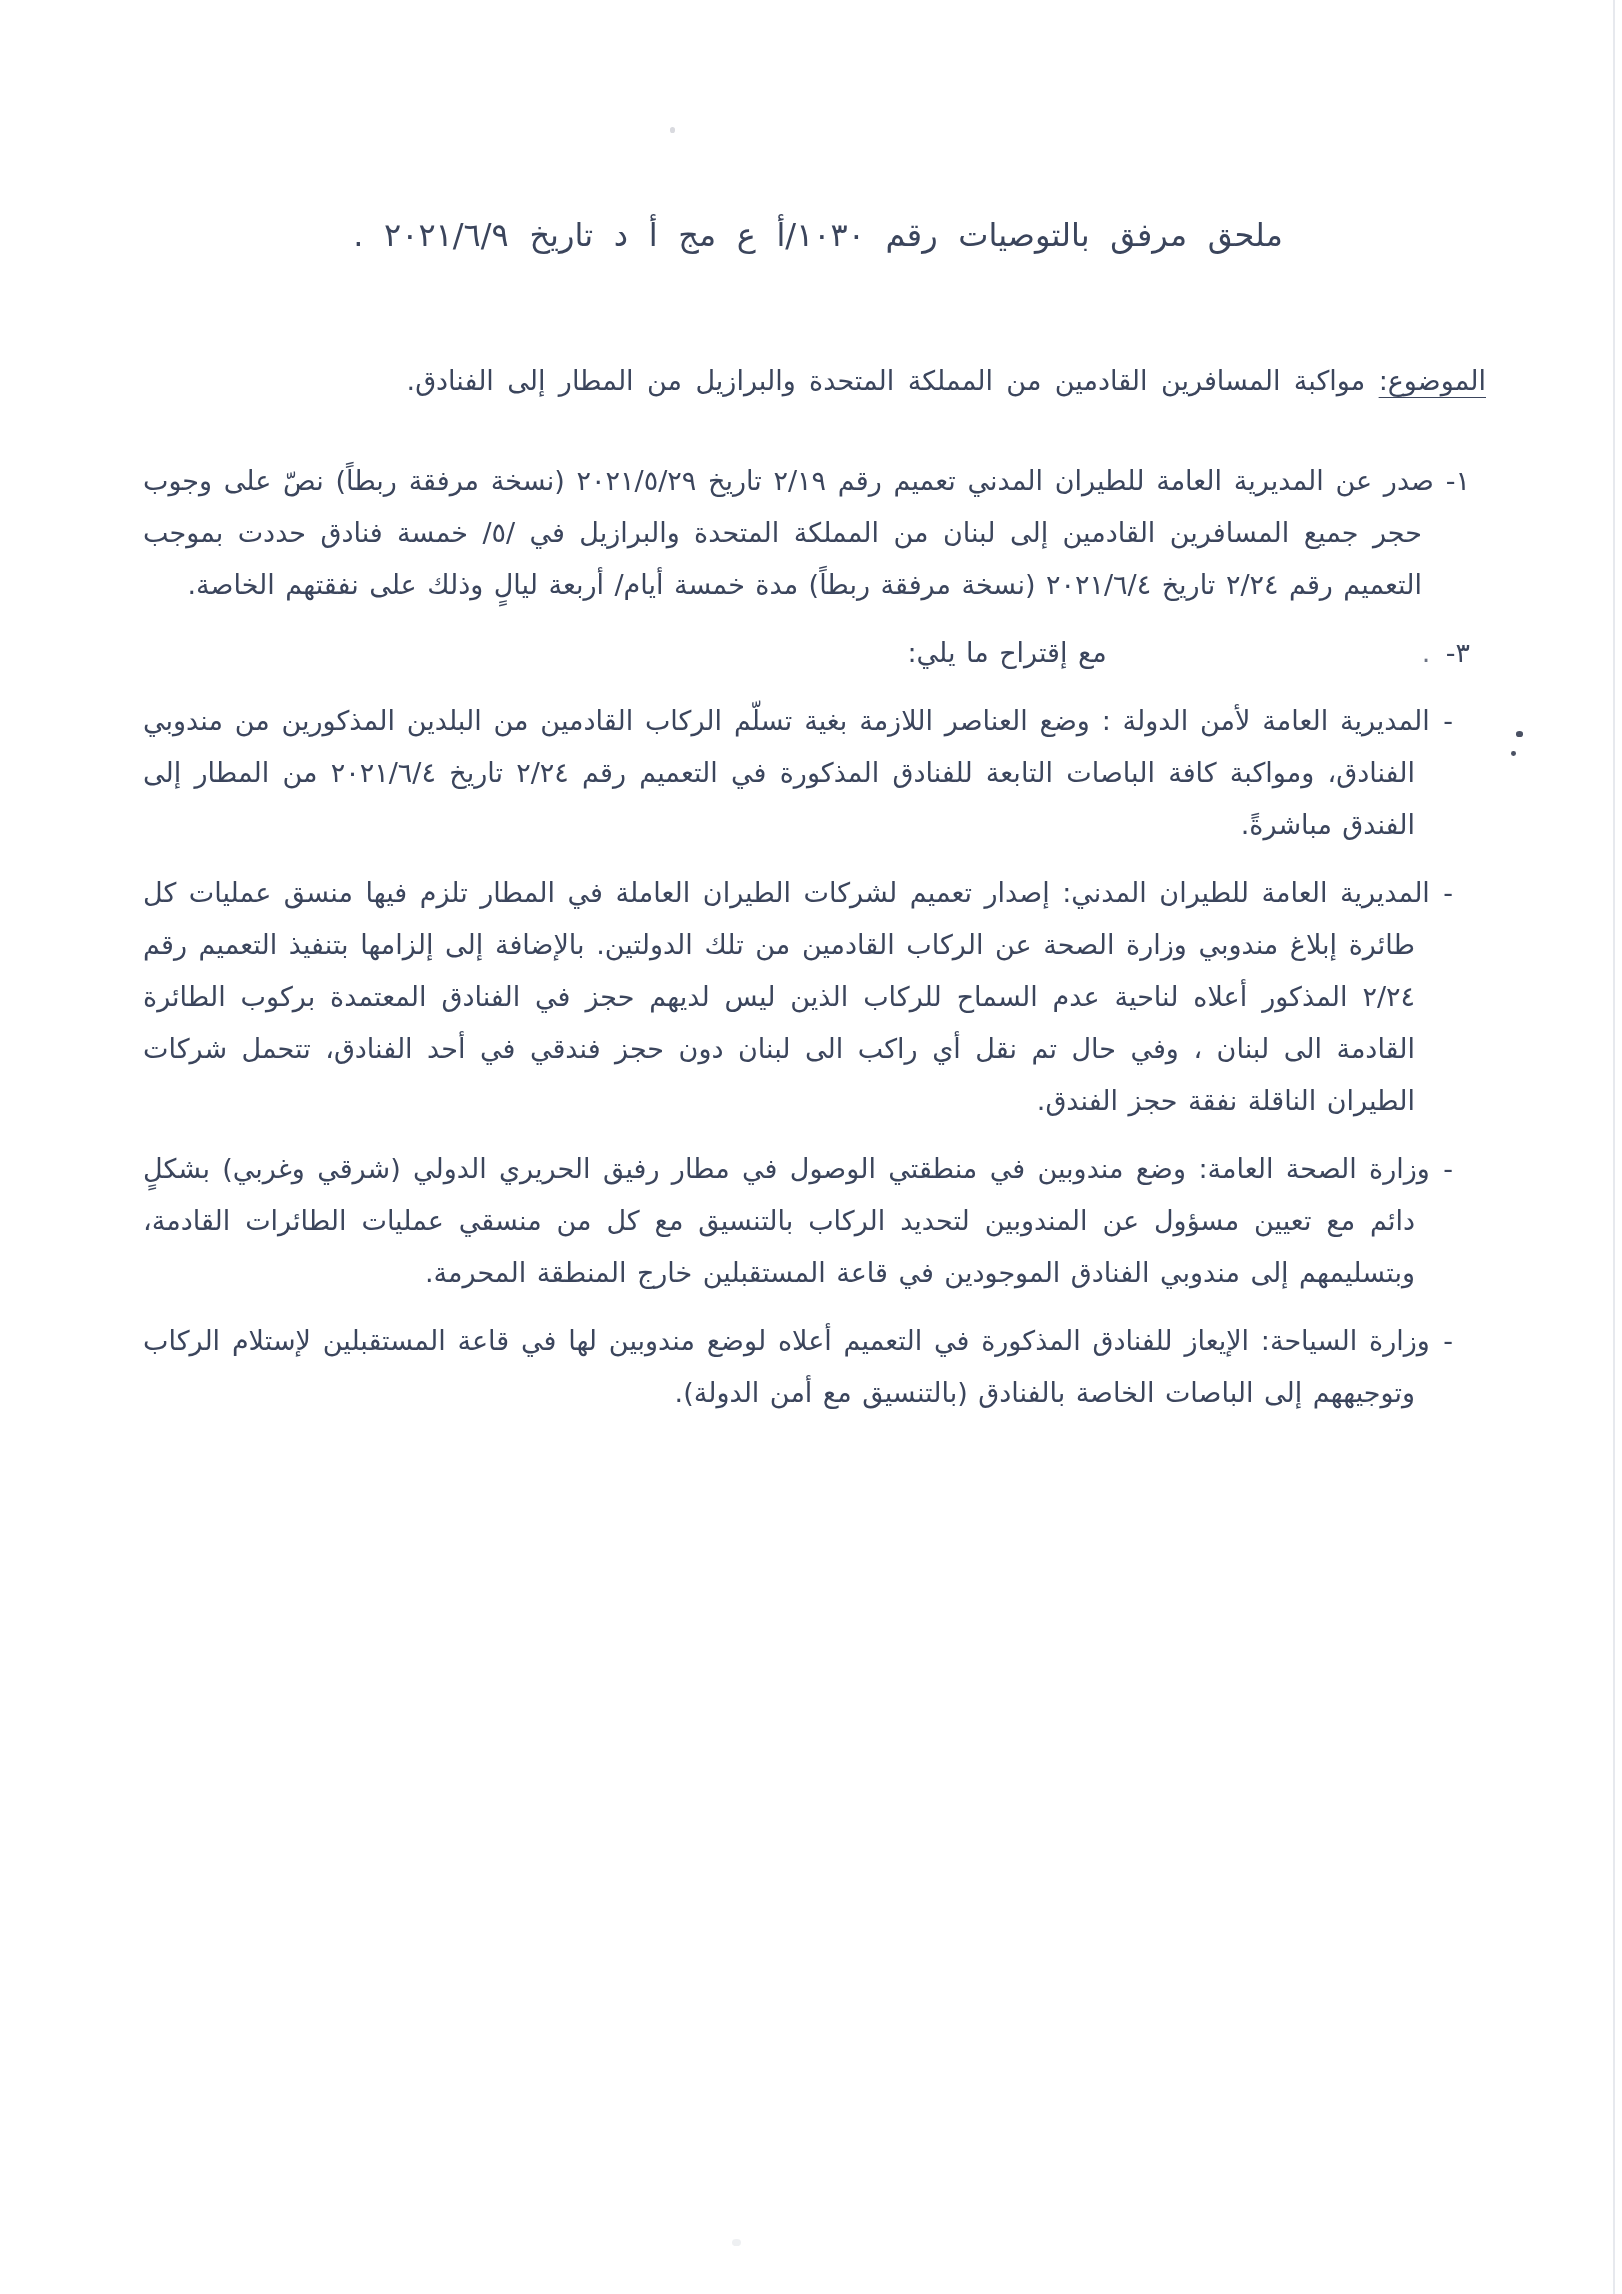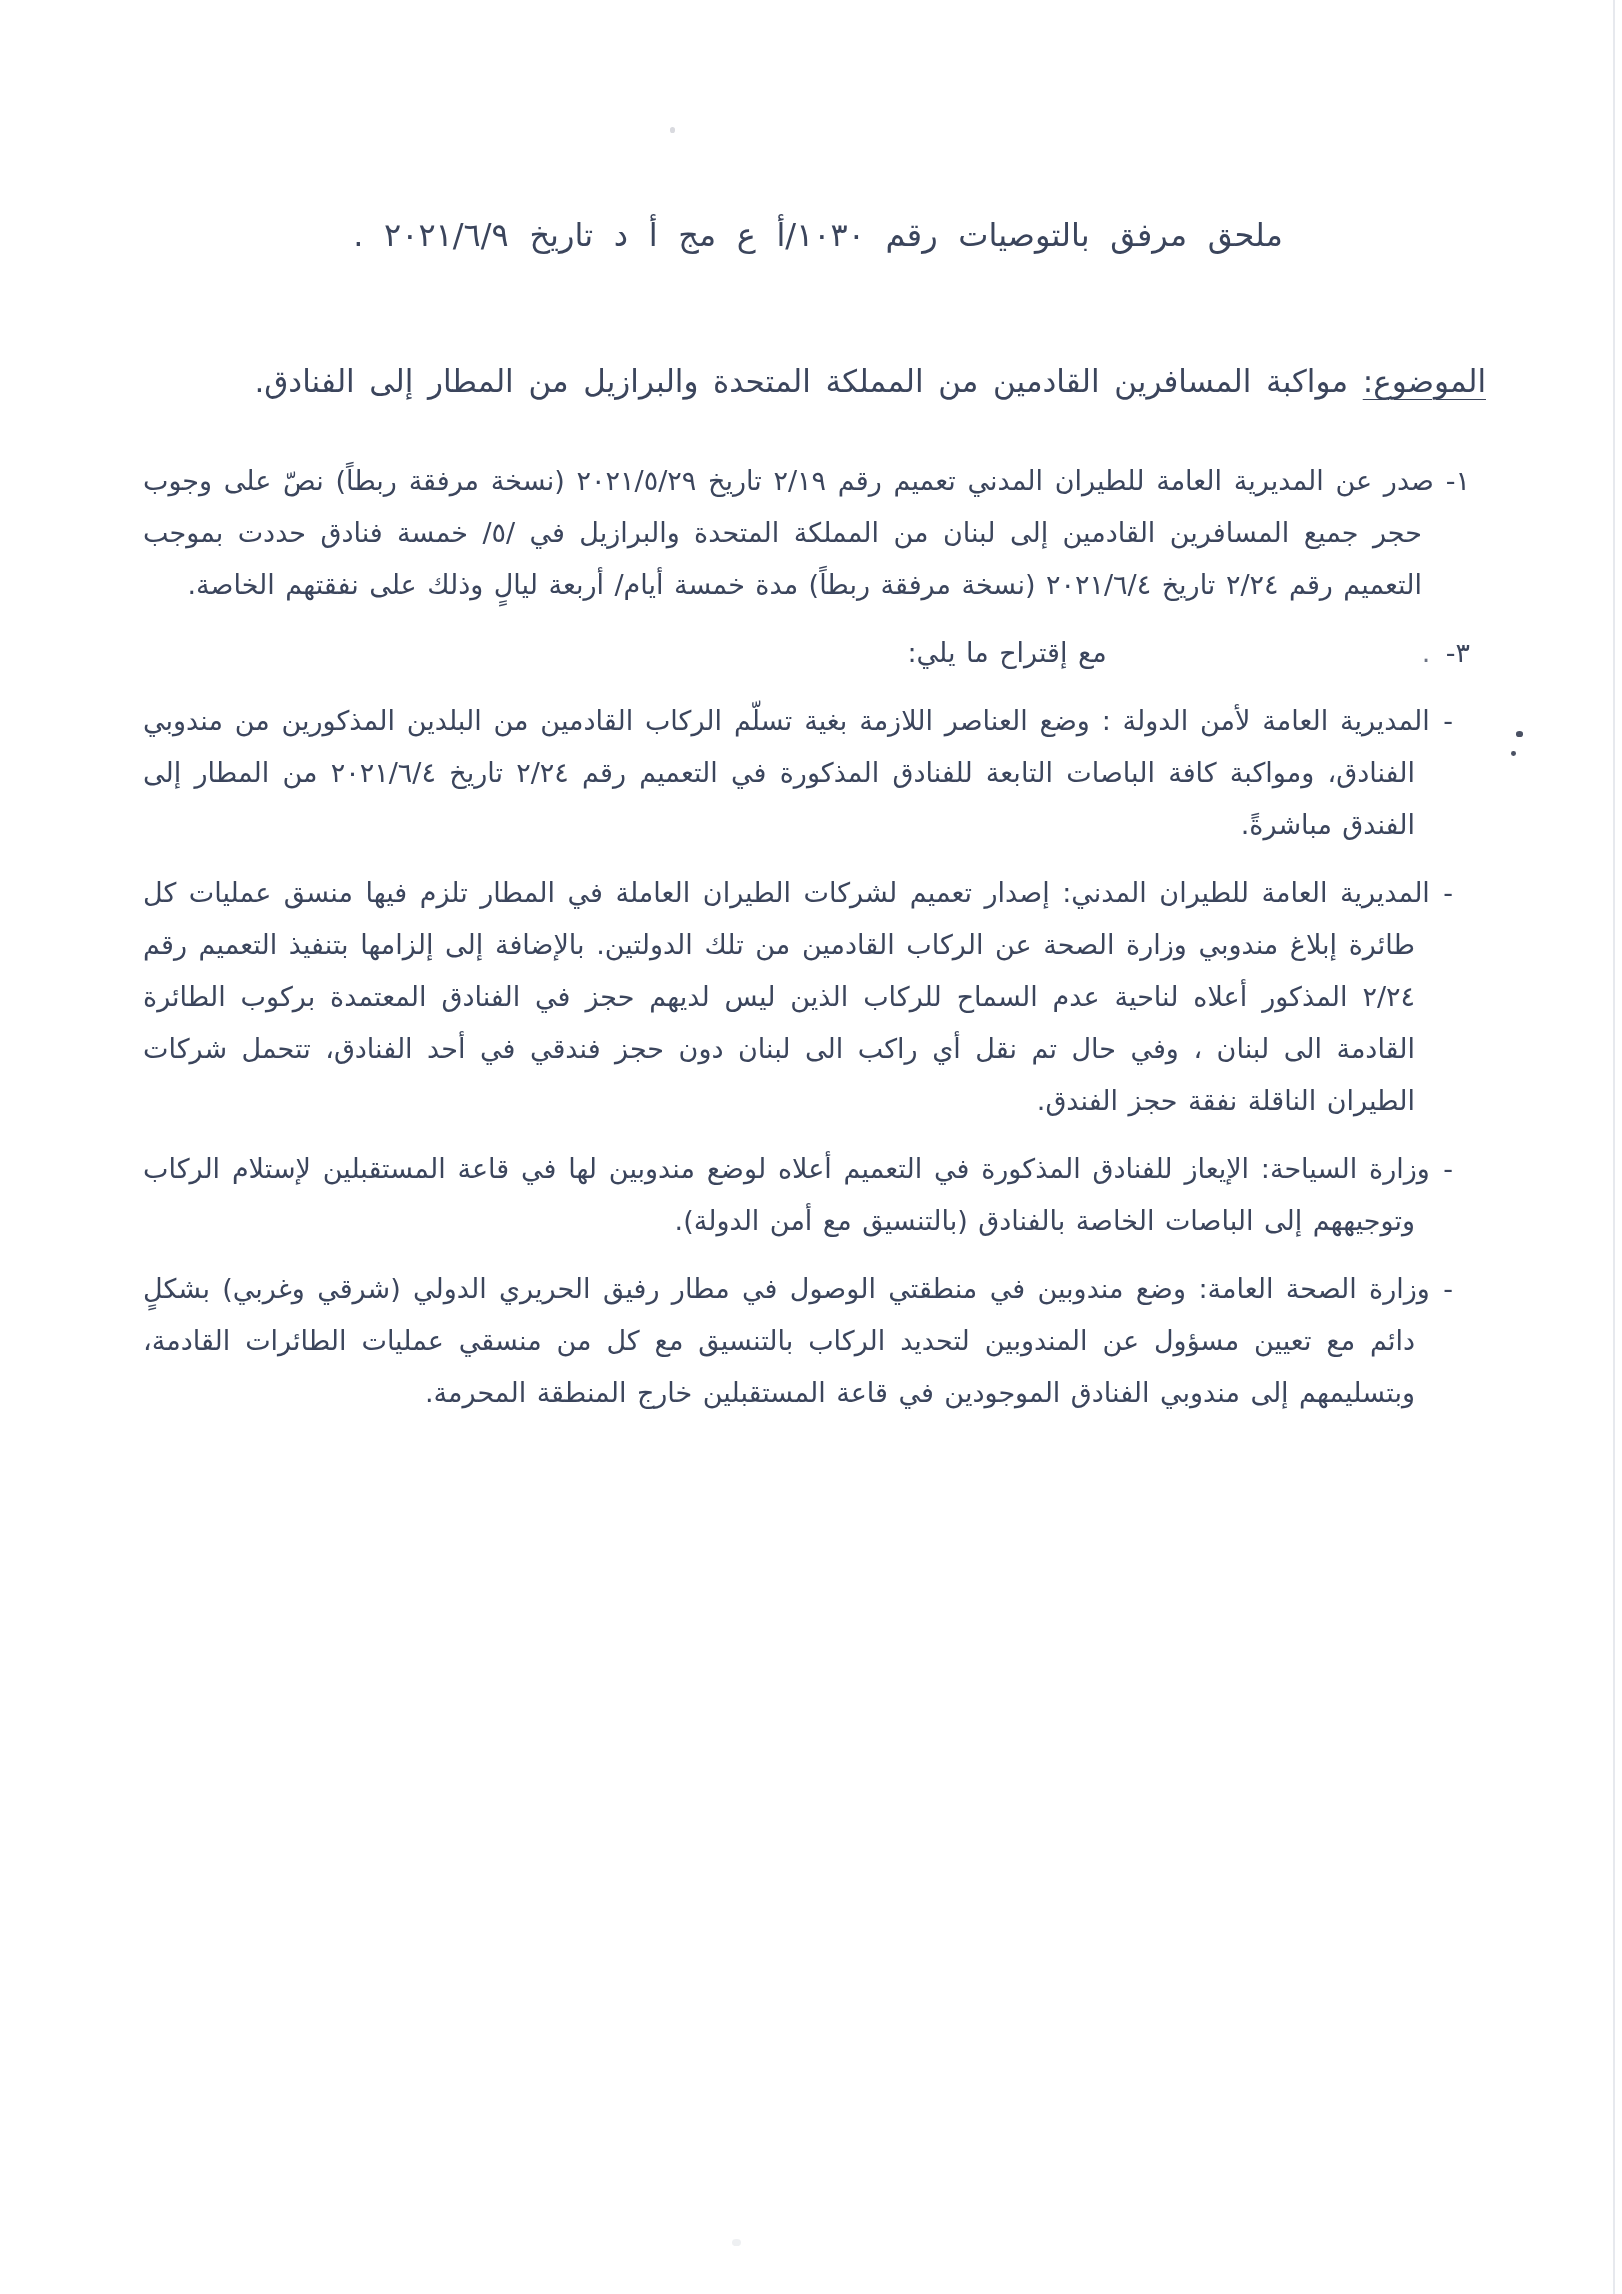--- a/index.html
+++ b/index.html
@@ -29,21 +29,21 @@
     font-weight: normal;
     text-align: center;
     margin: 0;
     word-spacing: 10.5px;
     letter-spacing: 0.4px;
     white-space: nowrap;
     transform: translateX(11.5px); 
   }
   .subject {
     margin-top: 101px;
-    font-size: 31px;
+    font-size: 27px;
     word-spacing: 4.8px;
     line-height: 52px;
   }
   .subject-label {
     text-decoration: underline;
     text-underline-offset: 6.7px;
     text-decoration-thickness: 1.4px;
   }
   .body {
     margin-top: 48px;
@@ -108,23 +108,23 @@
       <p class="item"><span class="marker">١- </span><span>صدر عن المديرية العامة للطيران المدني تعميم رقم ٢/١٩ تاريخ ٢٠٢١/٥/٢٩ (نسخة مرفقة ربطاً) نصّ على وجوب حجر جميع المسافرين القادمين إلى لبنان من المملكة المتحدة والبرازيل في /٥/ خمسة فنادق حددت بموجب التعميم رقم ٢/٢٤ تاريخ ٢٠٢١/٦/٤ (نسخة مرفقة ربطاً) مدة خمسة أيام/ أربعة ليالٍ وذلك على نفقتهم الخاصة.</span></p>
 
 
       <p class="item3"><span class="marker">٣-</span><span class="stray-dot">.</span><span>مع إقتراح ما يلي:</span></p>
 
 
       <p class="bullet"><span class="dash">-</span><span>المديرية العامة لأمن الدولة : وضع العناصر اللازمة بغية تسلّم الركاب القادمين من البلدين المذكورين من مندوبي الفنادق، ومواكبة كافة الباصات التابعة للفنادق المذكورة في التعميم رقم ٢/٢٤ تاريخ ٢٠٢١/٦/٤ من المطار إلى الفندق مباشرةً.</span></p>
 
       <p class="bullet"><span class="dash">-</span><span>المديرية العامة للطيران المدني: إصدار تعميم لشركات الطيران العاملة في المطار تلزم فيها منسق عمليات كل طائرة إبلاغ مندوبي وزارة الصحة عن الركاب القادمين من تلك الدولتين. بالإضافة إلى إلزامها بتنفيذ التعميم رقم ٢/٢٤ المذكور أعلاه لناحية عدم السماح للركاب الذين ليس لديهم حجز في الفنادق المعتمدة بركوب الطائرة القادمة الى لبنان ، وفي حال تم نقل أي راكب الى لبنان دون حجز فندقي في أحد الفنادق، تتحمل شركات الطيران الناقلة نفقة حجز الفندق.</span></p>
 
+      <p class="bullet"><span class="dash">-</span><span>وزارة الصحة العامة: وضع مندوبين في منطقتي الوصول في مطار رفيق الحريري الدولي (شرقي وغربي) بشكلٍ دائم مع تعيين مسؤول عن المندوبين لتحديد الركاب بالتنسيق مع كل من منسقي عمليات الطائرات القادمة، وبتسليمهم إلى مندوبي الفنادق الموجودين في قاعة المستقبلين خارج المنطقة المحرمة.</span></p>
+
       <p class="bullet"><span class="dash">-</span><span>وزارة السياحة: الإيعاز للفنادق المذكورة في التعميم أعلاه لوضع مندوبين لها في قاعة المستقبلين لإستلام الركاب وتوجيههم إلى الباصات الخاصة بالفنادق (بالتنسيق مع أمن الدولة).</span></p>
-
-      <p class="bullet"><span class="dash">-</span><span>وزارة الصحة العامة: وضع مندوبين في منطقتي الوصول في مطار رفيق الحريري الدولي (شرقي وغربي) بشكلٍ دائم مع تعيين مسؤول عن المندوبين لتحديد الركاب بالتنسيق مع كل من منسقي عمليات الطائرات القادمة، وبتسليمهم إلى مندوبي الفنادق الموجودين في قاعة المستقبلين خارج المنطقة المحرمة.</span></p>
 
     </div>
   </div>
 
   <div class="page-edge"></div>
   <div class="speck speck-1"></div>
   <div class="speck speck-2"></div>
   <div class="speck speck-faint-top"></div>
   <div class="speck speck-faint-bottom"></div>
 </div>

